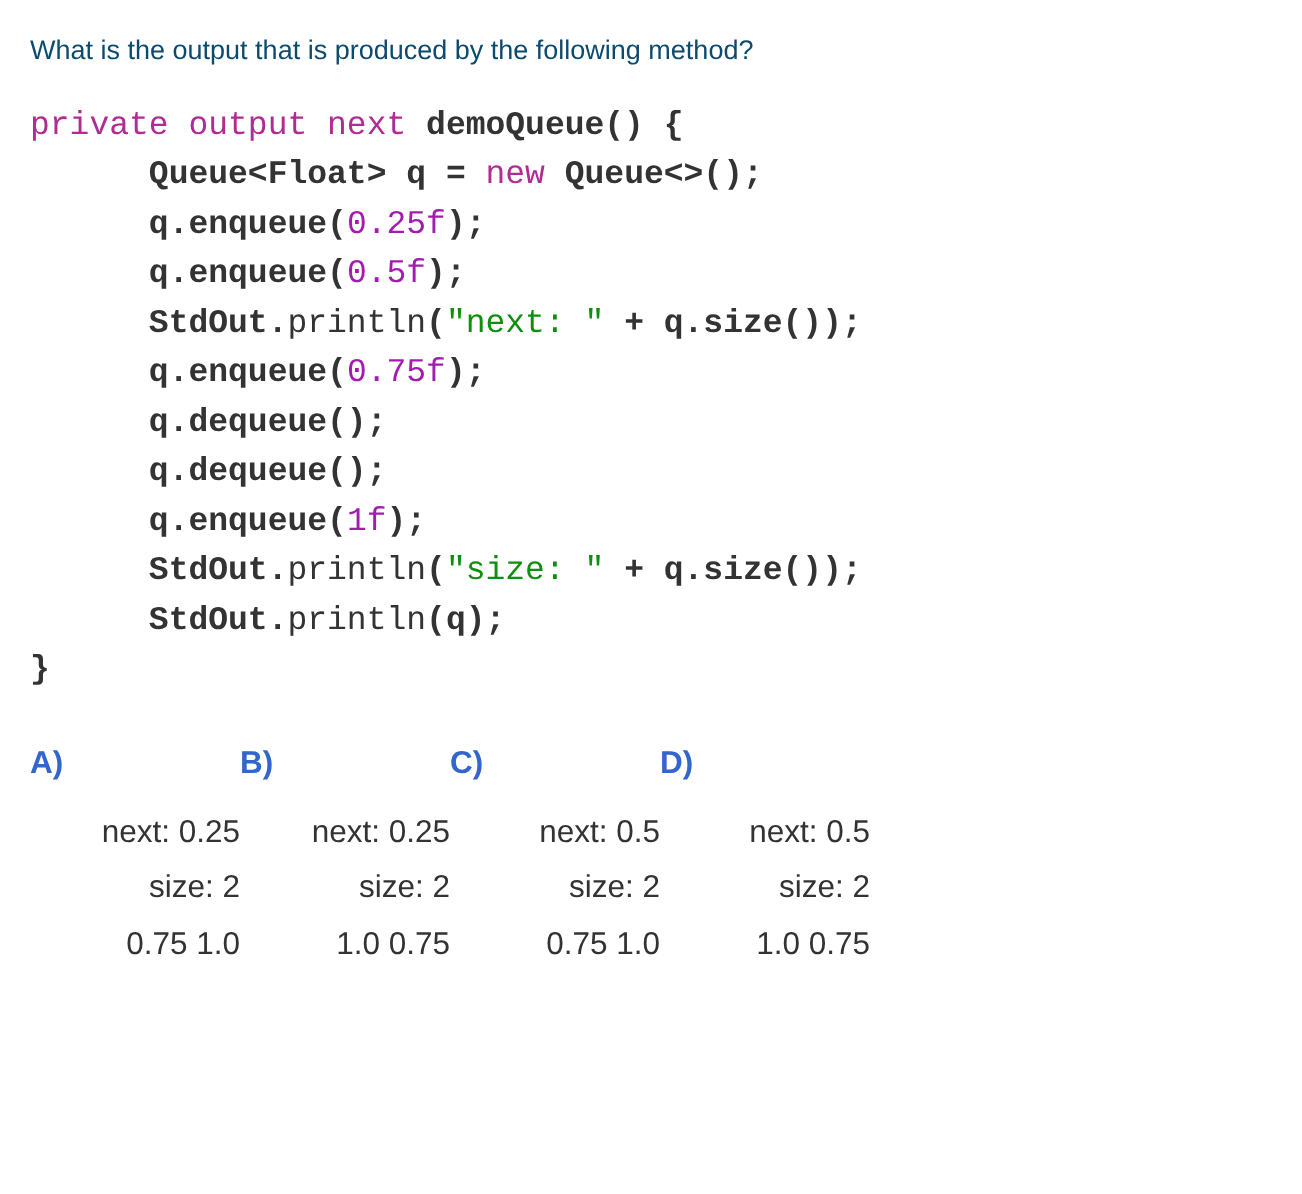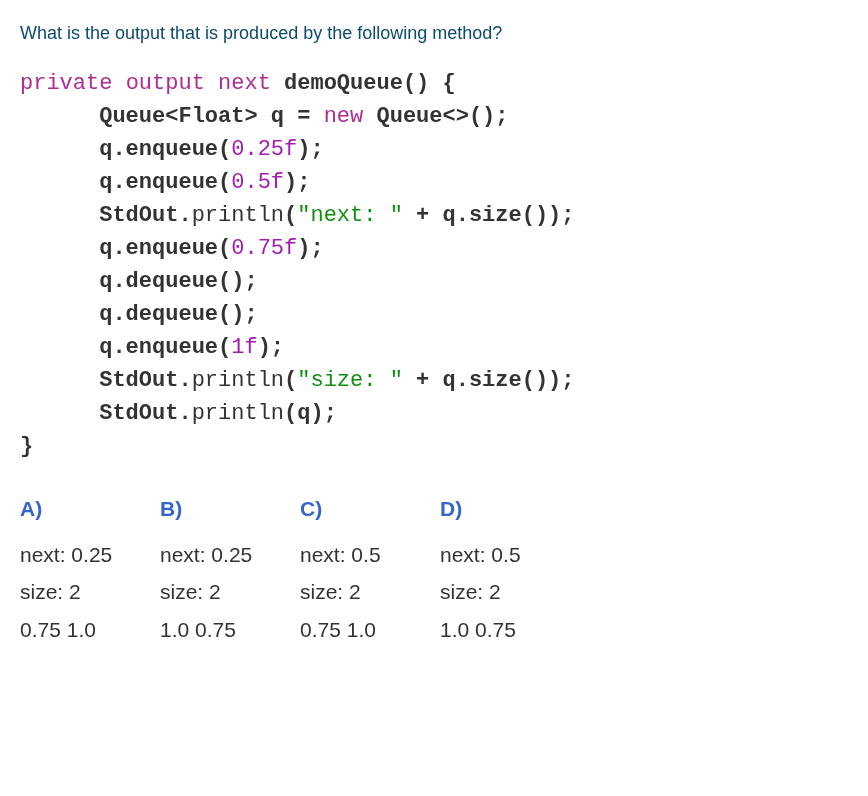--- a/index.html
+++ b/index.html
@@ -36,20 +36,21 @@
     }
     .options-header .opt {
       color: #3366cc;
       font-weight: bold;
       font-size: 21px;
       width: 140px;
     }
     .answers-row {
       display: flex;
       margin-bottom: 6px;
+      text-align: right;
     }
     .answers-row .cell {
       width: 140px;
       white-space: nowrap;
       font-size: 21px;
       color: #333;
     }
   </style>
 </head>
 <body>

